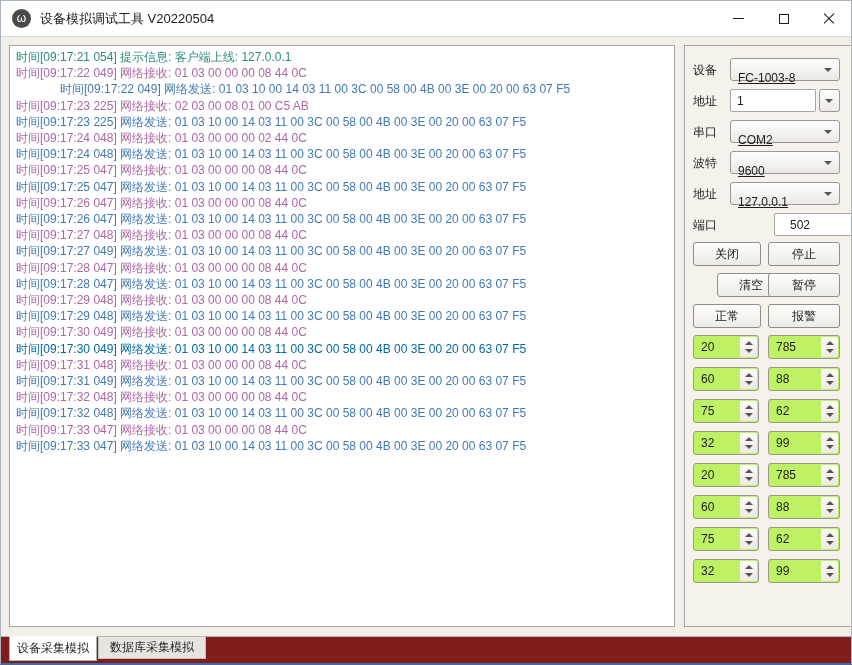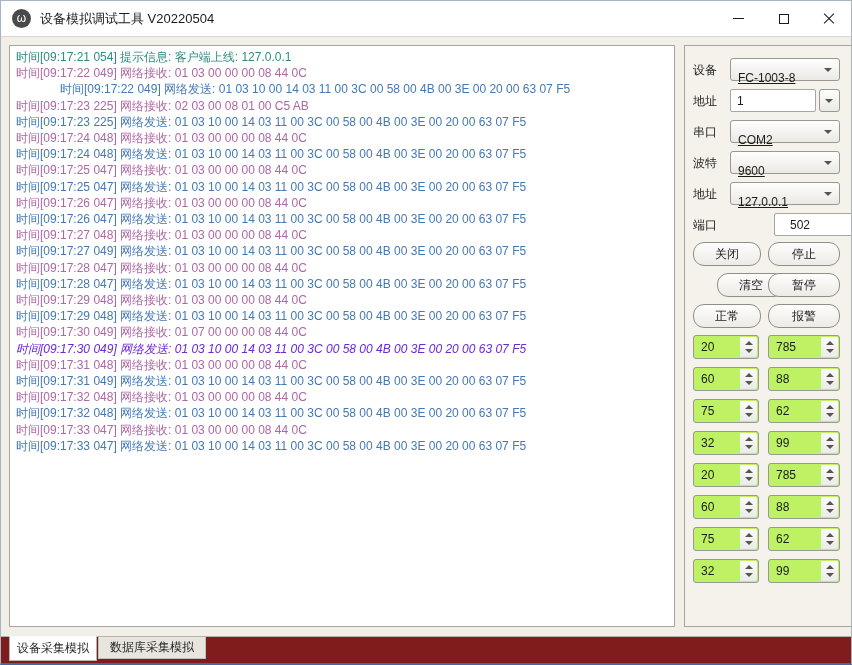--- a/index.html
+++ b/index.html
@@ -82,21 +82,21 @@
   }
   .combo-btn .arrow-down { right:6px; }
 
   .textbox {
     position:absolute; background:#fff; border:1px solid #a8a6a0; border-radius:2px;
     display:flex; align-items:center; padding:0 15px; font-size:12px; color:#1b1b1b;margin-left:44px;
   }
 
   .btn {
     position:absolute; height:24px;
-    border:1px solid #908e88; border-radius:11px;
+    border:1px solid #908e88; border-radius:3px;
     background:linear-gradient(#fdfdfc,#edebe6);
     font-size:12px; color:#1b1b1b;
     display:flex; align-items:center; justify-content:center; cursor:default;
   }
 
   .spin {
     position:absolute; height:24px;
     background:#bef264; border:1px solid #9a9892; border-radius:3px;
   }
   .spin-val { position:absolute; left:7px; top:50%; transform:translateY(-50%); font-size:12px; color:#1b1b1b; }
@@ -147,34 +147,34 @@
         </div>
     </div>
   </div>
 
   <div class="log-box">
       <div class="log-line" style="color: rgb(47, 139, 128);">时间[09:17:21 054] 提示信息: 客户端上线: 127.0.0.1</div>
       <div class="log-line" style="color: rgb(173, 104, 165);">时间[09:17:22 049] 网络接收: 01 03 00 00 00 08 44 0C</div>
       <div class="log-line" style="color: rgb(68, 121, 180); padding-left: 44px;">时间[09:17:22 049] 网络发送: 01 03 10 00 14 03 11 00 3C 00 58 00 4B 00 3E 00 20 00 63 07 F5</div>
       <div class="log-line" style="color: rgb(173, 104, 165);">时间[09:17:23 225] 网络接收: 02 03 00 08 01 00 C5 AB</div>
       <div class="log-line" style="color: rgb(68, 121, 180);">时间[09:17:23 225] 网络发送: 01 03 10 00 14 03 11 00 3C 00 58 00 4B 00 3E 00 20 00 63 07 F5</div>
-      <div class="log-line" style="color: rgb(173, 104, 165);">时间[09:17:24 048] 网络接收: 01 03 00 00 00 08 44 0C</div>
+      <div class="log-line" style="color: rgb(173, 104, 165);">时间[09:17:24 048] 网络接收: 01 03 00 00 00 02 44 0C</div>
       <div class="log-line" style="color: rgb(68, 121, 180);">时间[09:17:24 048] 网络发送: 01 03 10 00 14 03 11 00 3C 00 58 00 4B 00 3E 00 20 00 63 07 F5</div>
       <div class="log-line" style="color: rgb(173, 104, 165);">时间[09:17:25 047] 网络接收: 01 03 00 00 00 08 44 0C</div>
       <div class="log-line" style="color: rgb(68, 121, 180);">时间[09:17:25 047] 网络发送: 01 03 10 00 14 03 11 00 3C 00 58 00 4B 00 3E 00 20 00 63 07 F5</div>
       <div class="log-line" style="color: rgb(173, 104, 165);">时间[09:17:26 047] 网络接收: 01 03 00 00 00 08 44 0C</div>
       <div class="log-line" style="color: rgb(68, 121, 180);">时间[09:17:26 047] 网络发送: 01 03 10 00 14 03 11 00 3C 00 58 00 4B 00 3E 00 20 00 63 07 F5</div>
       <div class="log-line" style="color: rgb(173, 104, 165);">时间[09:17:27 048] 网络接收: 01 03 00 00 00 08 44 0C</div>
       <div class="log-line" style="color: rgb(68, 121, 180);">时间[09:17:27 049] 网络发送: 01 03 10 00 14 03 11 00 3C 00 58 00 4B 00 3E 00 20 00 63 07 F5</div>
       <div class="log-line" style="color: rgb(173, 104, 165);">时间[09:17:28 047] 网络接收: 01 03 00 00 00 08 44 0C</div>
       <div class="log-line" style="color: rgb(68, 121, 180);">时间[09:17:28 047] 网络发送: 01 03 10 00 14 03 11 00 3C 00 58 00 4B 00 3E 00 20 00 63 07 F5</div>
       <div class="log-line" style="color: rgb(173, 104, 165);">时间[09:17:29 048] 网络接收: 01 03 00 00 00 08 44 0C</div>
       <div class="log-line" style="color: rgb(68, 121, 180);">时间[09:17:29 048] 网络发送: 01 03 10 00 14 03 11 00 3C 00 58 00 4B 00 3E 00 20 00 63 07 F5</div>
-      <div class="log-line" style="color: rgb(173, 104, 165);">时间[09:17:30 049] 网络接收: 01 07 00 00 00 08 44 0C</div>
-      <div class="log-line" style="color: #6d28d9; font-style: italic;">时间[09:17:30 049] 网络发送: 01 03 10 00 14 03 11 00 3C 00 58 00 4B 00 3E 00 20 00 63 07 F5</div>
+      <div class="log-line" style="color: rgb(173, 104, 165);">时间[09:17:30 049] 网络接收: 01 03 00 00 00 08 44 0C</div>
+      <div class="log-line" style="color: #0369a1;">时间[09:17:30 049] 网络发送: 01 03 10 00 14 03 11 00 3C 00 58 00 4B 00 3E 00 20 00 63 07 F5</div>
       <div class="log-line" style="color: rgb(173, 104, 165);">时间[09:17:31 048] 网络接收: 01 03 00 00 00 08 44 0C</div>
       <div class="log-line" style="color: rgb(68, 121, 180);">时间[09:17:31 049] 网络发送: 01 03 10 00 14 03 11 00 3C 00 58 00 4B 00 3E 00 20 00 63 07 F5</div>
       <div class="log-line" style="color: rgb(173, 104, 165);">时间[09:17:32 048] 网络接收: 01 03 00 00 00 08 44 0C</div>
       <div class="log-line" style="color: rgb(68, 121, 180);">时间[09:17:32 048] 网络发送: 01 03 10 00 14 03 11 00 3C 00 58 00 4B 00 3E 00 20 00 63 07 F5</div>
       <div class="log-line" style="color: rgb(173, 104, 165);">时间[09:17:33 047] 网络接收: 01 03 00 00 00 08 44 0C</div>
       <div class="log-line" style="color: rgb(68, 121, 180);">时间[09:17:33 047] 网络发送: 01 03 10 00 14 03 11 00 3C 00 58 00 4B 00 3E 00 20 00 63 07 F5</div>
     </div>
 
   <div class="side-panel">
       <div class="f-row" style="top: 12px;">

